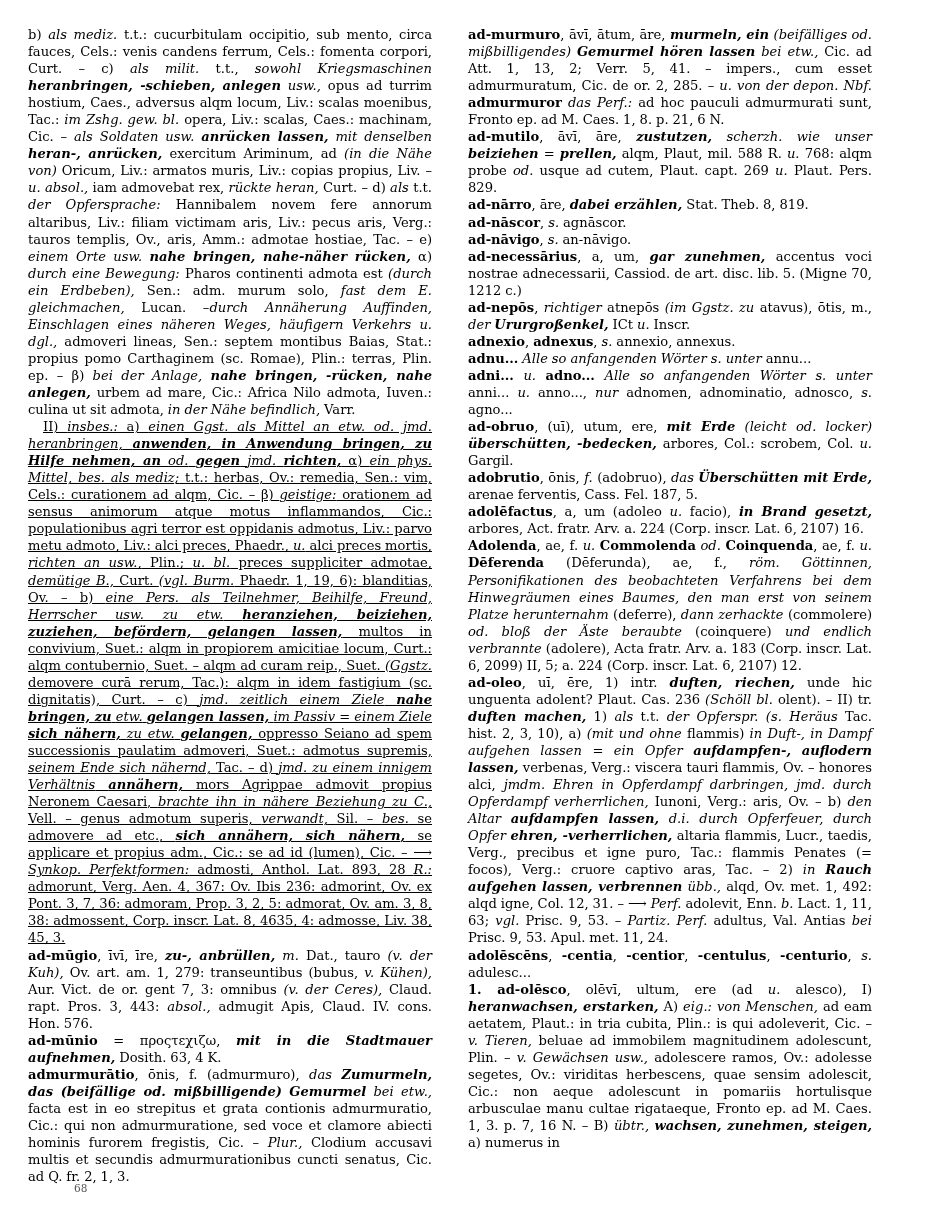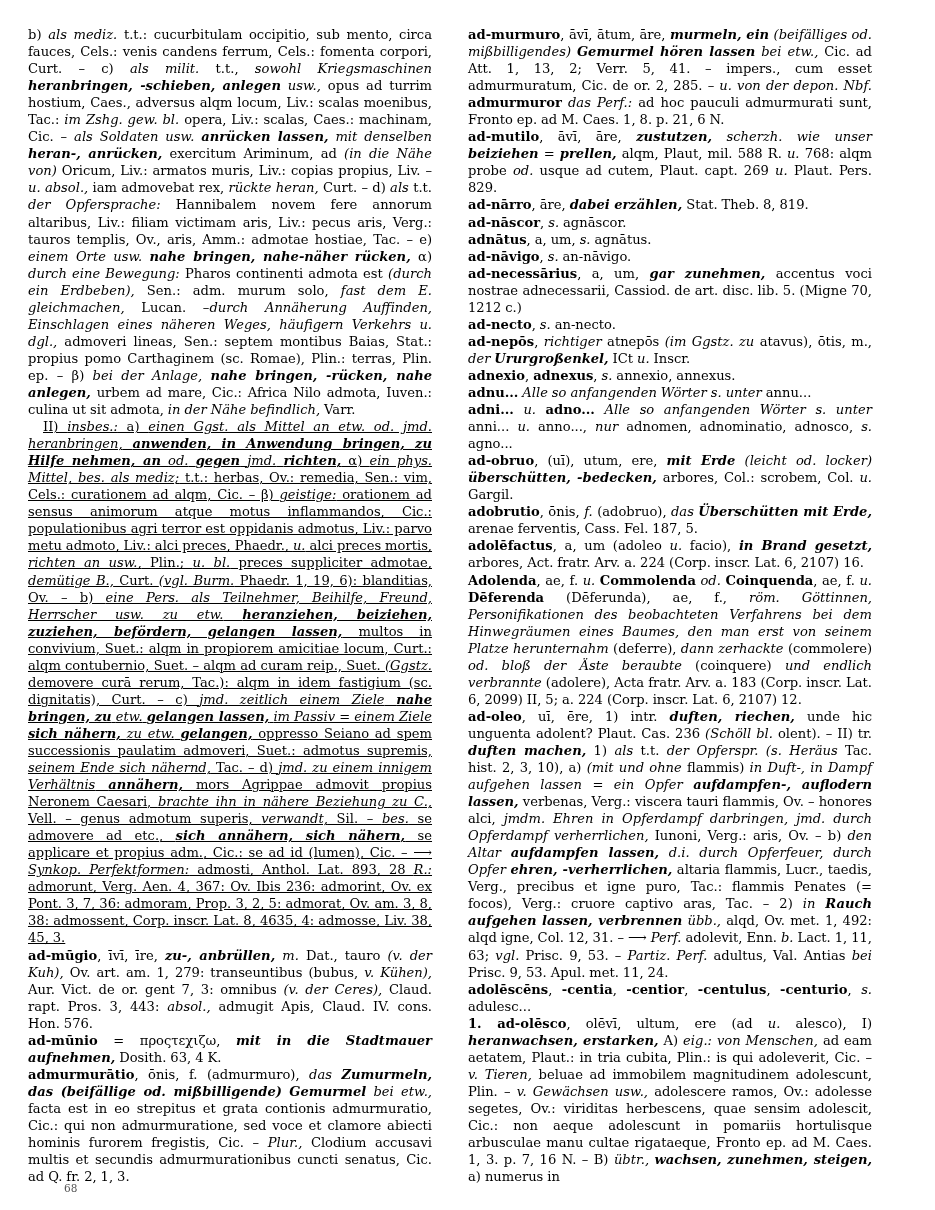--- a/index.html
+++ b/index.html
@@ -42,21 +42,21 @@
   }
   .entry.cont {
     text-indent: 0;
   }
   .entry.ind {
     text-indent: 15px;
     text-decoration: underline;
   }
   .folio {
     position: absolute;
-    left: 36px;
+    left: 46px;
     bottom: 16px;
     font-size: 10.5px;
     color: #555;
     font-family: "DejaVu Serif", "Liberation Serif", serif;
   }
   .pagewrap { position: relative; height: 100%; }
 </style>
 </head>
 <body>
 
@@ -70,24 +70,22 @@
         <p class="entry cont"><b>ad-mūgio</b>, īvī, īre, <b><i>zu-, anbrüllen,</i></b> <i>m.</i> Dat., tauro <i>(v. der Kuh),</i> Ov. art. am. 1, 279: transeuntibus (bubus, <i>v. Kühen),</i> Aur. Vict. de or. gent 7, 3: omnibus <i>(v. der Ceres),</i> Claud. rapt. Pros. 3, 443: <i>absol.,</i> admugit Apis, Claud. IV. cons. Hon. 576.</p>
         <p class="entry cont"><b>ad-mūnio</b> = προςτεχιζω, <b><i>mit in die Stadtmauer aufnehmen,</i></b> Dosith. 63, 4 K.</p>
         <p class="entry cont"><b>admurmurātio</b>, ōnis, f. (admurmuro), <i>das</i> <b><i>Zumurmeln, das (beifällige od. mißbilligende)</i></b> <b><i>Gemurmel</i></b> <i>bei etw.,</i> facta est in eo strepitus et grata contionis admurmuratio, Cic.: qui non admurmuratione, sed voce et clamore abiecti hominis furorem fregistis, Cic. – <i>Plur.,</i> Clodium accusavi multis et secundis admurmurationibus cuncti senatus, Cic. ad Q. fr. 2, 1, 3.</p>
       </div>
 
       <div class="column">
         <p class="entry cont"><b>ad-murmuro</b>, āvī, ātum, āre, <b><i>murmeln, ein</i></b> <i>(beifälliges od. mißbilligendes)</i> <b><i>Gemurmel hören lassen</i></b> <i>bei etw.,</i> Cic. ad Att. 1, 13, 2; Verr. 5, 41. – impers., cum esset admurmuratum, Cic. de or. 2, 285. – <i>u. von der depon. Nbf.</i> <b>admurmuror</b> <i>das Perf.:</i> ad hoc pauculi admurmurati sunt, Fronto ep. ad M. Caes. 1, 8. p. 21, 6 N.</p>
         <p class="entry cont"><b>ad-mutilo</b>, āvī, āre, <b><i>zustutzen,</i></b> <i>scherzh. wie unser</i> <b><i>beiziehen</i></b> = <b><i>prellen,</i></b> alqm, Plaut, mil. 588 R. <i>u.</i> 768: alqm probe <i>od.</i> usque ad cutem, Plaut. capt. 269 <i>u.</i> Plaut. Pers. 829.</p>
         <p class="entry cont"><b>ad-nārro</b>, āre, <b><i>dabei erzählen,</i></b> Stat. Theb. 8, 819.</p>
         <p class="entry cont"><b>ad-nāscor</b>, <i>s.</i> agnāscor.</p>
-        <p class="entry cont"><b>adnātus</b>, a, um, <i>s.</i> agnātus.</p>
         <p class="entry cont"><b>ad-nāvigo</b>, <i>s.</i> an-nāvigo.</p>
         <p class="entry cont"><b>ad-necessārius</b>, a, um, <b><i>gar zunehmen,</i></b> accentus voci nostrae adnecessarii, Cassiod. de art. disc. lib. 5. (Migne 70, 1212 c.)</p>
-        <p class="entry cont"><b>ad-necto</b>, <i>s.</i> an-necto.</p>
         <p class="entry cont"><b>ad-nepōs</b>, <i>richtiger</i> atnepōs <i>(im Ggstz. zu</i> atavus), ōtis, m., <i>der</i> <b><i>Ururgroßenkel,</i></b> ICt <i>u.</i> Inscr.</p>
         <p class="entry cont"><b>adnexio</b>, <b>adnexus</b>, <i>s.</i> annexio, annexus.</p>
         <p class="entry cont"><b>adnu...</b> <i>Alle so anfangenden Wörter s. unter</i> annu...</p>
         <p class="entry cont"><b>adni...</b> <i>u.</i> <b>adno...</b> <i>Alle so anfangenden Wörter s. unter</i> anni... <i>u.</i> anno..., <i>nur</i> adnomen, adnominatio, adnosco, <i>s.</i> agno...</p>
         <p class="entry cont"><b>ad-obruo</b>, (uī), utum, ere, <b><i>mit Erde</i></b> <i>(leicht od. locker)</i> <b><i>überschütten, -bedecken,</i></b> arbores, Col.: scrobem, Col. <i>u.</i> Gargil.</p>
         <p class="entry cont"><b>adobrutio</b>, ōnis, <i>f.</i> (adobruo), <i>das</i> <b><i>Überschütten mit Erde,</i></b> arenae ferventis, Cass. Fel. 187, 5.</p>
         <p class="entry cont"><b>adolēfactus</b>, a, um (adoleo <i>u.</i> facio), <b><i>in Brand gesetzt,</i></b> arbores, Act. fratr. Arv. a. 224 (Corp. inscr. Lat. 6, 2107) 16.</p>
         <p class="entry cont"><b>Adolenda</b>, ae, f. <i>u.</i> <b>Commolenda</b> <i>od.</i> <b>Coinquenda</b>, ae, f. <i>u.</i> <b>Dēferenda</b> (Dēferunda), ae, f., <i>röm. Göttinnen, Personifikationen des beobachteten Verfahrens bei dem Hinwegräumen eines Baumes, den man erst von seinem Platze herunternahm</i> (deferre), <i>dann zerhackte</i> (commolere) <i>od. bloß der Äste beraubte</i> (coinquere) <i>und endlich verbrannte</i> (adolere), Acta fratr. Arv. a. 183 (Corp. inscr. Lat. 6, 2099) II, 5; a. 224 (Corp. inscr. Lat. 6, 2107) 12.</p>
         <p class="entry cont"><b>ad-oleo</b>, uī, ēre, 1) intr. <b><i>duften, riechen,</i></b> unde hic unguenta adolent? Plaut. Cas. 236 <i>(Schöll bl.</i> olent). – II) tr. <b><i>duften machen,</i></b> 1) <i>als</i> t.t. <i>der Opferspr. (s. Heräus</i> Tac. hist. 2, 3, 10), a) <i>(mit und ohne</i> flammis) <i>in Duft-, in Dampf aufgehen lassen = ein Opfer</i> <b><i>aufdampfen-, auflodern lassen,</i></b> verbenas, Verg.: viscera tauri flammis, Ov. – honores alci, <i>jmdm. Ehren in Opferdampf darbringen, jmd. durch Opferdampf verherrlichen,</i> Iunoni, Verg.: aris, Ov. – b) <i>den Altar</i> <b><i>aufdampfen lassen,</i></b> <i>d.i. durch Opferfeuer, durch Opfer</i> <b><i>ehren, -verherrlichen,</i></b> altaria flammis, Lucr., taedis, Verg., precibus et igne puro, Tac.: flammis Penates (= focos), Verg.: cruore captivo aras, Tac. – 2) <i>in</i> <b><i>Rauch aufgehen lassen, verbrennen</i></b> <i>übb.,</i> alqd, Ov. met. 1, 492: alqd igne, Col. 12, 31. – ⟶ <i>Perf.</i> adolevit, Enn. <i>b.</i> Lact. 1, 11, 63; <i>vgl.</i> Prisc. 9, 53. – <i>Partiz. Perf.</i> adultus, Val. Antias <i>bei</i> Prisc. 9, 53. Apul. met. 11, 24.</p>
         <p class="entry cont"><b>adolēscēns</b>, <b>-centia</b>, <b>-centior</b>, <b>-centulus</b>, <b>-centurio</b>, <i>s.</i> adulesc...</p>

